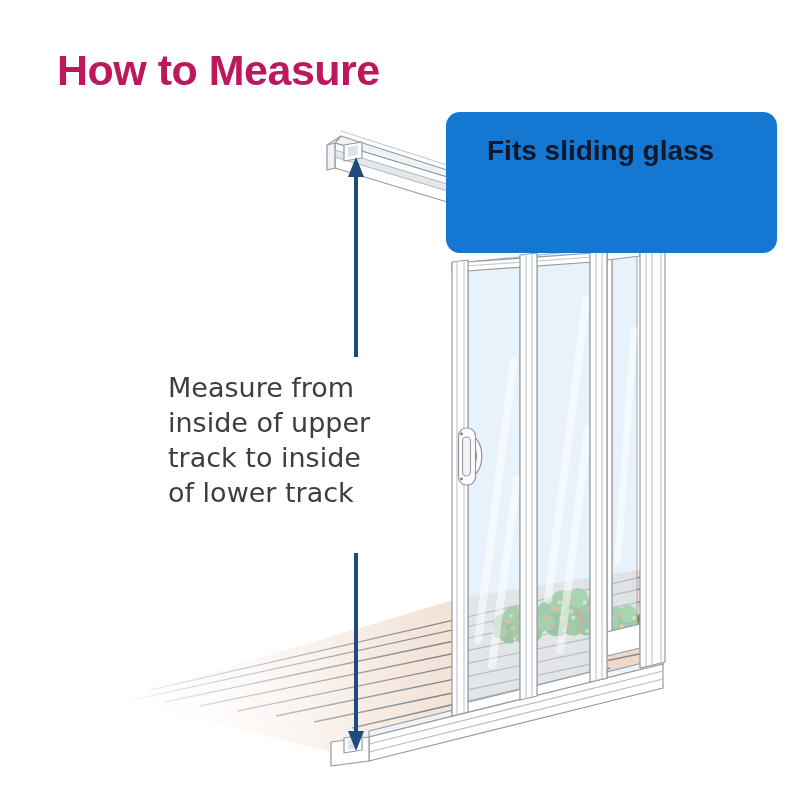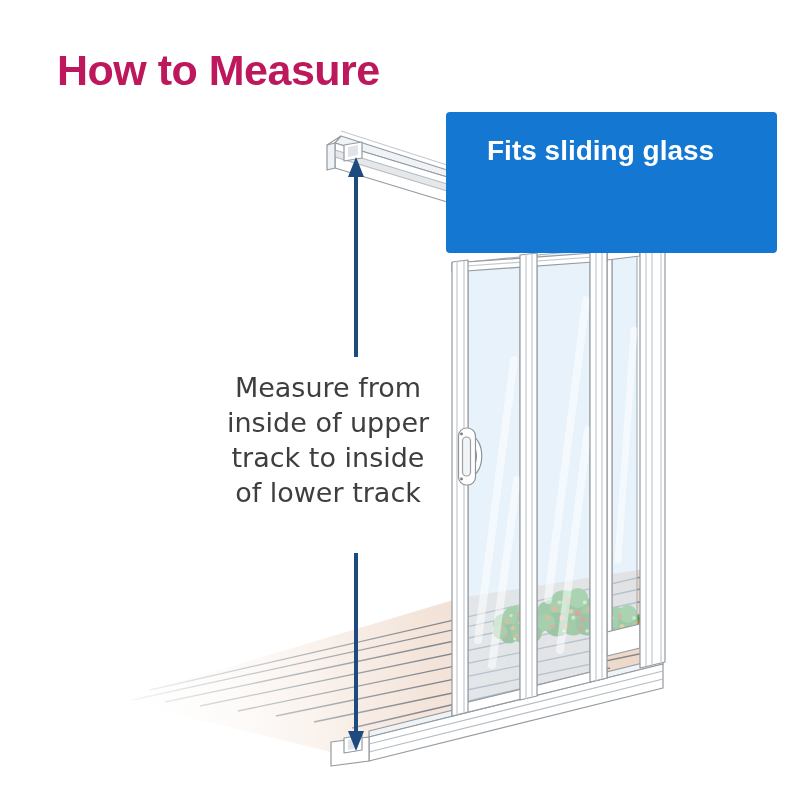--- a/index.html
+++ b/index.html
@@ -2,24 +2,24 @@
 <html><head>
 <meta charset="utf-8">
 <style>
   html,body{margin:0;padding:0;background:#ffffff;}
   .stage{position:relative;width:800px;height:800px;background:#ffffff;overflow:hidden;
          font-family:"Liberation Sans","DejaVu Sans",sans-serif;}
   svg.diagram{position:absolute;left:0;top:0;}
   .title{position:absolute;left:57px;top:46px;margin:0;font-size:43px;font-weight:700;
          color:#be185d;letter-spacing:-0.5px;font-family:"Liberation Sans","DejaVu Sans",sans-serif;}
   .callout{position:absolute;left:446px;top:112px;width:331px;height:141px;background:#1478d2;
-           border-radius:4px;box-sizing:border-box;padding:20px 14px 0 41px;color:#ffffff;
+           border-radius:14px;box-sizing:border-box;padding:20px 14px 0 41px;color:#0f172a;
            font-weight:700;font-size:28px;line-height:37px;}
   .callout span{display:block;white-space:nowrap;}
-  .instruction{position:absolute;left:168px;top:370px;width:320px;text-align:center;color:#3e3e40;
+  .instruction{position:absolute;left:168px;top:370px;width:320px;color:#3e3e40;
                font-family:"DejaVu Sans","Liberation Sans",sans-serif;font-size:27px;line-height:35px;}
   .instruction span{display:block;white-space:nowrap;}
 </style>
 </head>
 <body>
 
 <div class="stage">
 
   <svg class="diagram" width="800" height="800" viewBox="0 0 800 800">
     <defs>

